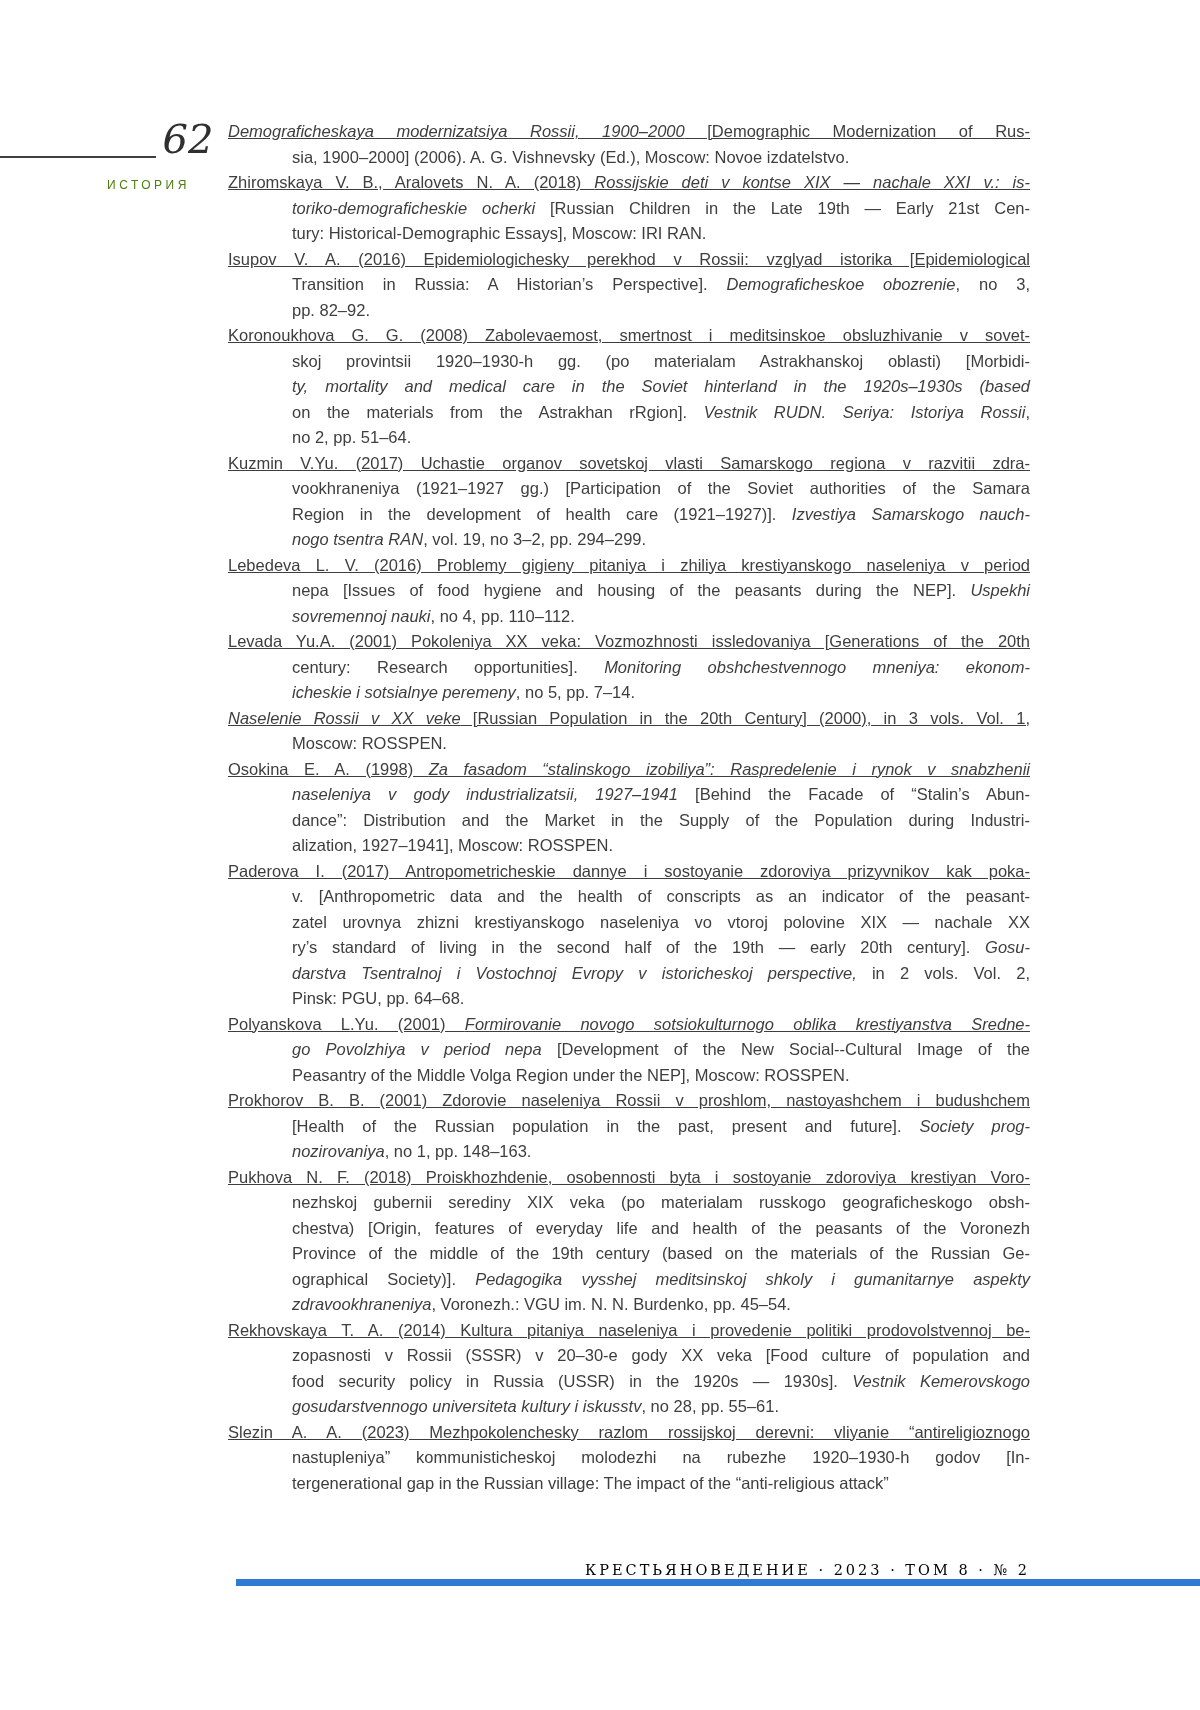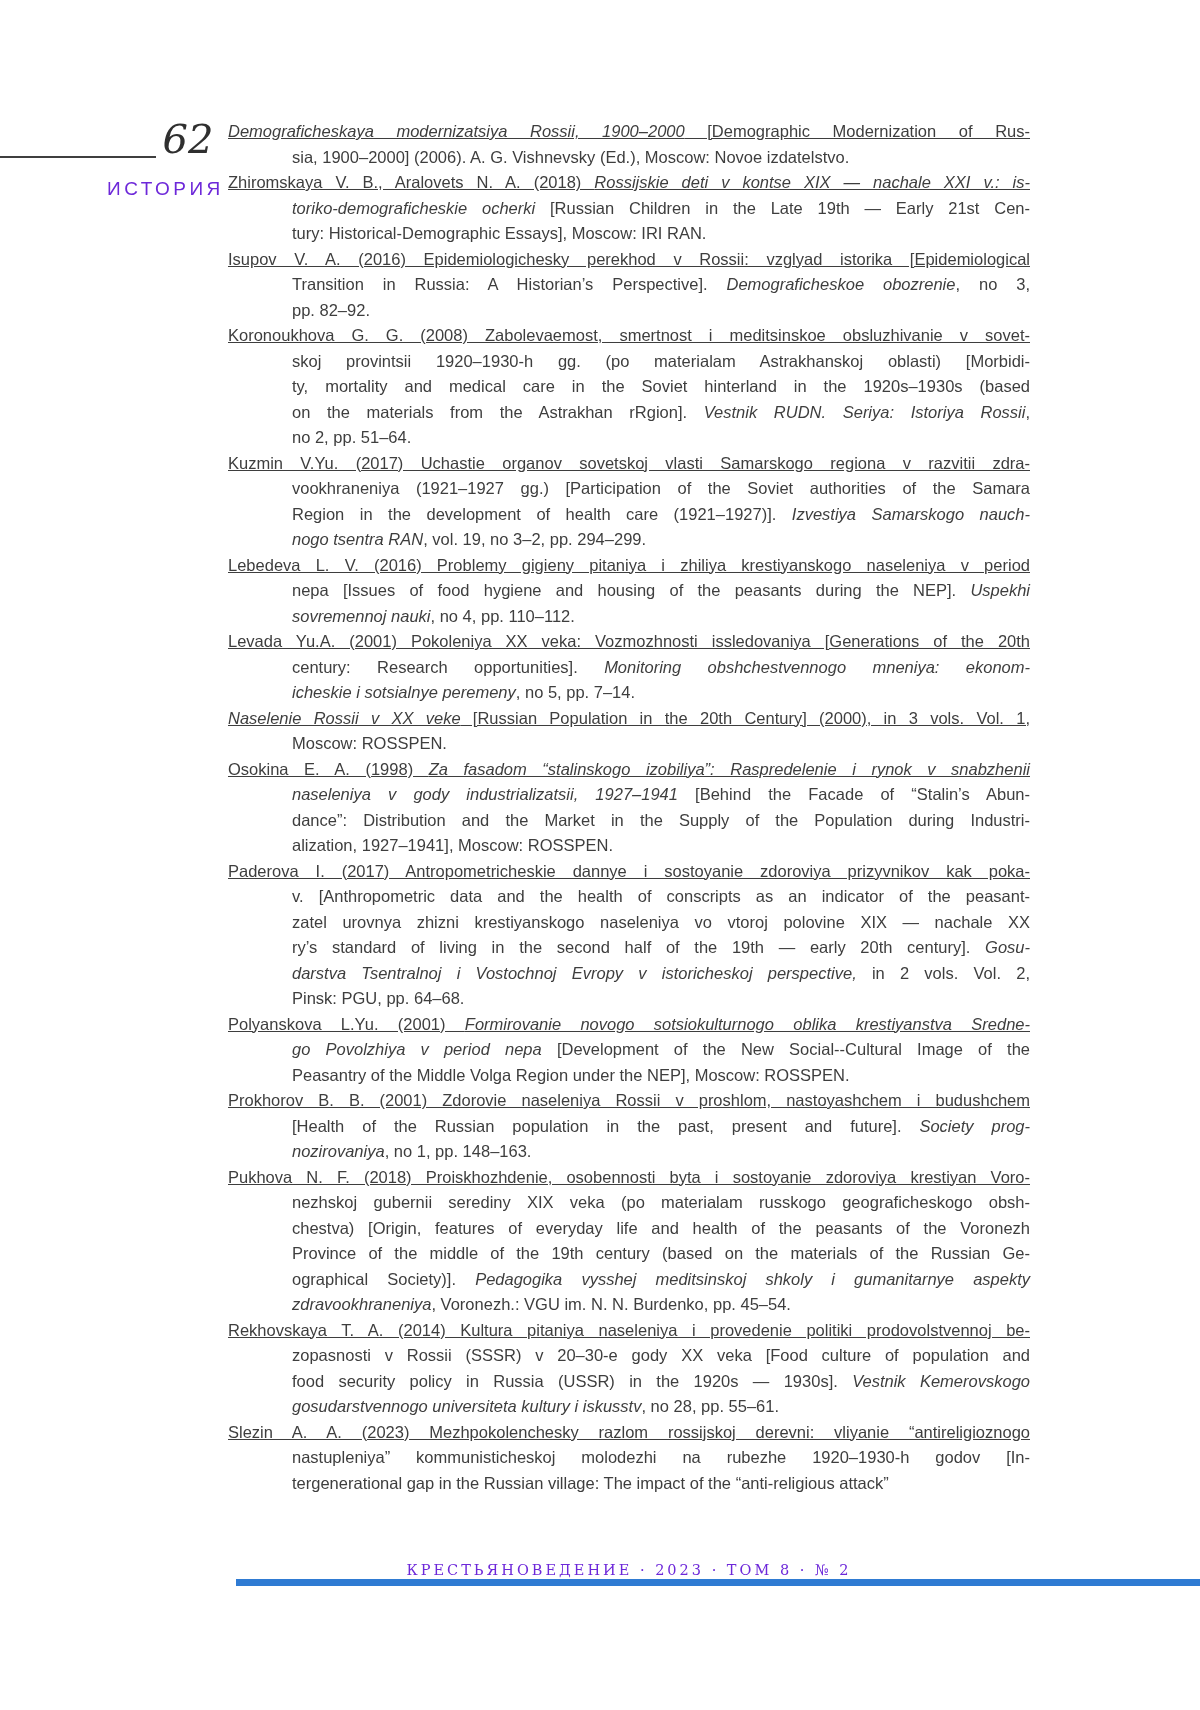--- a/index.html
+++ b/index.html
@@ -23,23 +23,23 @@
     width: 60px;
     text-align: center;
     font-family: "DejaVu Serif", serif;
     font-style: italic;
     font-size: 40px;
     color: #2f2f2f;
   }
   .section-label {
     position: absolute;
     left: 107px; top: 178px;
-    font-size: 19px;
+    font-size: 12px;
     letter-spacing: 3.5px;
-    color: #6d28d9;
+    color: #4d7c0f;
   }
   .refs {
     position: absolute;
     left: 228px; top: 119px;
     width: 802px;
     font-size: 16.5px;
     line-height: 25.5px;
     color: #3e3e3e;
   }
   .ref-line {
@@ -47,25 +47,25 @@
     text-align-last: justify;
     padding-left: 64px;
   }
   .ref-line:first-child { padding-left: 0; text-decoration: underline; }
   .ref-line.final { text-align-last: left; }
   .it { font-style: italic; }
   .footer {
     position: absolute;
     left: 228px; top: 1562px;
     width: 802px;
-    text-align: center;
+    text-align: right;
     font-family: "DejaVu Serif", serif;
     font-size: 14.5px;
     letter-spacing: 3px;
-    color: #6d28d9;
+    color: #000000;
   }
   .bottom-bar {
     position: absolute;
     left: 236px; right: 0; bottom: 0;
     height: 7px;
   }
 </style>
 </head>
 <body>
 
@@ -84,21 +84,21 @@
         <div class="ref-line final" style="padding-left: 64px;"><span>tury: Historical-Demographic Essays], Moscow: IRI RAN.</span></div>
       </div>
       <div>
         <div class="ref-line"><span>Isupov V. A. (2016) Epidemiologichesky perekhod v Rossii: vzglyad istorika [Epidemiological</span></div>
         <div class="ref-line" style="padding-left: 64px;"><span>Transition in Russia: A Historian’s Perspective]. </span><span class="it">Demograficheskoe obozrenie</span><span>, no 3,</span></div>
         <div class="ref-line final" style="padding-left: 64px;"><span>pp. 82–92.</span></div>
       </div>
       <div>
         <div class="ref-line"><span>Koronoukhova G. G. (2008) Zabolevaemost, smertnost i meditsinskoe obsluzhivanie v sovet-</span></div>
         <div class="ref-line" style="padding-left: 64px;"><span>skoj provintsii 1920–1930-h gg. (po materialam Astrakhanskoj oblasti) [Morbidi-</span></div>
-        <div class="ref-line" style="padding-left: 64px;"><span>ty, mortality and medical care in the Soviet hinterland in the 1920s–1930s (based</span></div>
+        <div class="ref-line" style="padding-left: 64px; font-style: italic;"><span>ty, mortality and medical care in the Soviet hinterland in the 1920s–1930s (based</span></div>
         <div class="ref-line" style="padding-left: 64px;"><span>on the materials from the Astrakhan rRgion]. </span><span class="it">Vestnik RUDN. Seriya: Istoriya Rossii</span><span>,</span></div>
         <div class="ref-line final" style="padding-left: 64px;"><span>no 2, pp. 51–64.</span></div>
       </div>
       <div>
         <div class="ref-line"><span>Kuzmin V.Yu. (2017) Uchastie organov sovetskoj vlasti Samarskogo regiona v razvitii zdra-</span></div>
         <div class="ref-line" style="padding-left: 64px;"><span>vookhraneniya (1921–1927 gg.) [Participation of the Soviet authorities of the Samara</span></div>
         <div class="ref-line" style="padding-left: 64px;"><span>Region in the development of health care (1921–1927)]. </span><span class="it">Izvestiya Samarskogo nauch-</span></div>
         <div class="ref-line final" style="padding-left: 64px;"><span class="it">nogo tsentra RAN</span><span>, vol. 19, no 3–2, pp. 294–299.</span></div>
       </div>
       <div>

